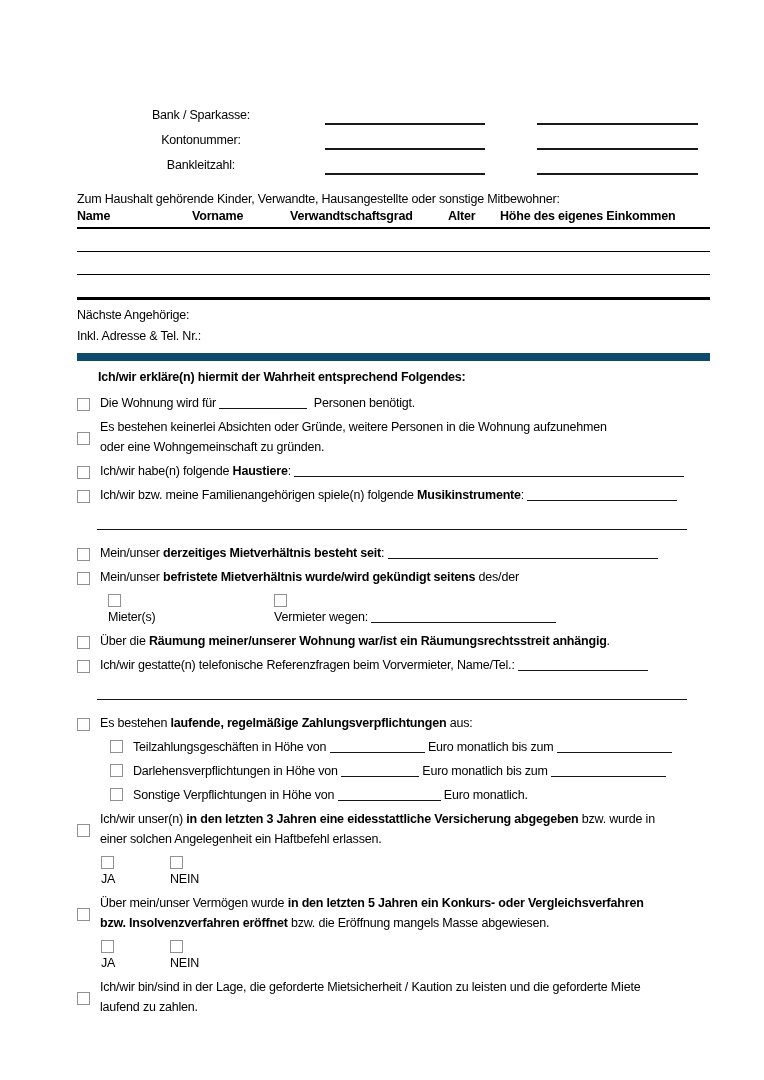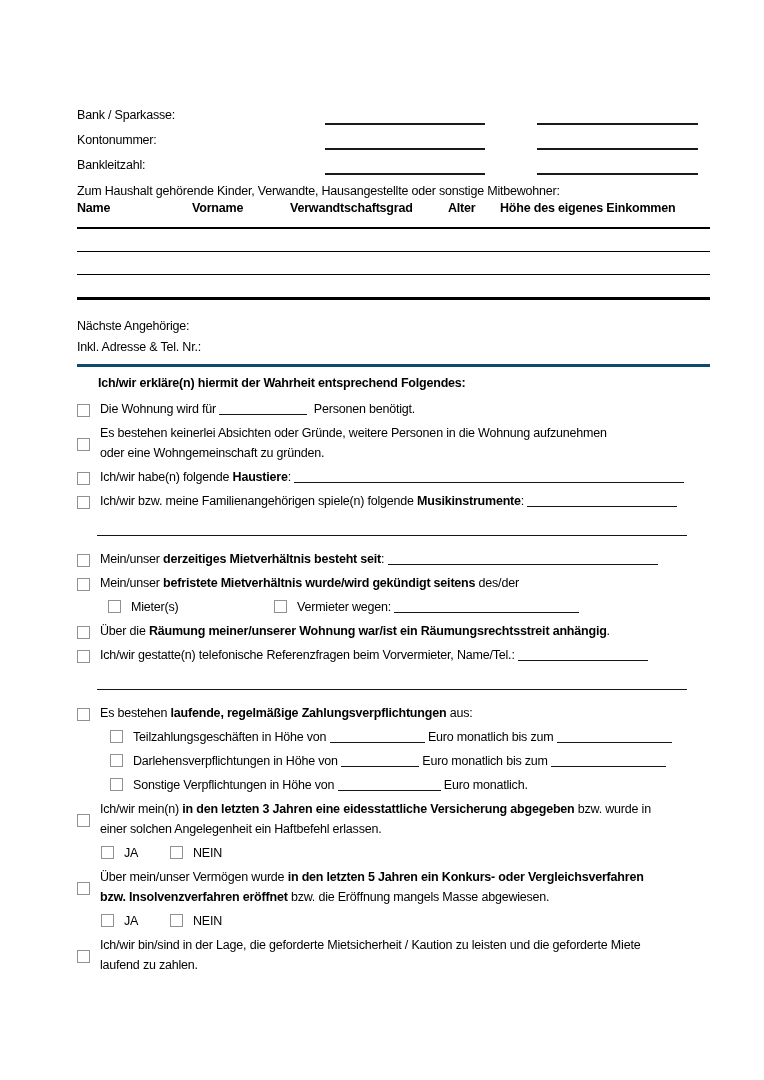--- a/index.html
+++ b/index.html
@@ -5,49 +5,49 @@
   html,body{margin:0;padding:0;background:#ffffff;}
   .sheet{
     position:relative;width:764px;height:1080px;background:#fff;color:#000;
     font-family:"Liberation Sans","DejaVu Sans",sans-serif;
     font-size:12.5px;letter-spacing:-0.2px;line-height:20px;overflow:hidden;
   }
   .content{position:absolute;left:77px;top:103px;width:633px;}
 
   
   .bank-row{display:flex;align-items:flex-end;height:22px;margin-bottom:3px;}
-  .bank-label{width:248px;}
+  .bank-label{width:248px;text-align:center;}
   .bank-blank{height:13px;border-bottom:2px solid #1a1a1a;}
   .bank-blank.first{width:160px;}
   .bank-blank.second{width:161px;margin-left:52px;}
 
   
-  .household{margin-top:8px;border-bottom:3px solid #000;}
+  .household{margin-top:16px;border-bottom:3px solid #000;}
   .household-intro{line-height:16px;margin-bottom:1px;}
-  .thead{display:flex;font-weight:bold;line-height:17px;padding-bottom:10px;border-bottom:2px solid #000;}
+  .thead{display:flex;font-weight:bold;line-height:17px;padding-bottom:2px;border-bottom:2px solid #000;}
   .th1{width:115px}.th2{width:98px}.th3{width:158px}.th4{width:52px}.th5{flex:1}
   .trow{height:22px;}
   .trow.sep{border-bottom:1.5px solid #000;}
 
   
-  .relatives{border-bottom:3px solid #0c4a6e;padding:16px 0 6px;}
+  .relatives{border-bottom:8px solid #0c4a6e;padding:5px 0 6px;}
   .relatives .rline{line-height:21px;}
 
   
   .decl-heading{font-weight:bold;margin:7px 0 6px;line-height:19px;padding-left:21px;}
   .row{margin-bottom:4px;}
   .item{display:flex;align-items:center;}
   .subitem{display:flex;margin-left:33px;}
   .cb{flex:none;width:11px;height:11px;border:1px solid #919191;margin:3px 10px 0 0;background:#fff;}
   .txt{flex:1;}
   .b{font-weight:bold;}
   .blank{display:inline-block;height:10px;border-bottom:1.5px solid #151515;position:relative;top:2px;}
   .cont{margin:9px 0 9px 20px;}
   .pair{display:flex;}
-  .pair .pi{display:flex;}
+  .pair .pi{display:flex;flex-direction:column;}
   .pair .pi .txt{flex:none;}
   .pair.mieter-vermieter .pi:first-child{margin-left:31px;width:166px;}
   .pair.ja-nein .pi:first-child{margin-left:24px;width:69px;}
 </style>
 </head>
 <body>
 
 <div class="sheet">
   <div class="content">
 
@@ -146,21 +146,21 @@
           <div class="row subitem">
             <span class="cb"></span>
             <span class="txt"><span>Darlehensverpflichtungen in Höhe von </span><span class="blank" style="width: 78px;"></span><span> Euro monatlich bis zum </span><span class="blank" style="width: 115px;"></span></span>
           </div>
           <div class="row subitem">
             <span class="cb"></span>
             <span class="txt"><span>Sonstige Verpflichtungen in Höhe von </span><span class="blank" style="width: 103px;"></span><span> Euro monatlich.</span></span>
           </div>
           <div class="row item">
             <span class="cb"></span>
-            <span class="txt"><span>Ich/wir mein(n) </span><span class="b">in den letzten 3 Jahren eine eidesstattliche Versicherung abgegeben</span><span> bzw. wurde in</span><br><span>einer solchen Angelegenheit ein Haftbefehl erlassen.</span></span>
+            <span class="txt"><span>Ich/wir unser(n) </span><span class="b">in den letzten 3 Jahren eine eidesstattliche Versicherung abgegeben</span><span> bzw. wurde in</span><br><span>einer solchen Angelegenheit ein Haftbefehl erlassen.</span></span>
           </div>
           <div class="row pair ja-nein">
             <div class="pi">
               <span class="cb"></span>
               <span class="txt"><span>JA</span></span>
             </div>
             <div class="pi">
               <span class="cb"></span>
               <span class="txt"><span>NEIN</span></span>
             </div>

